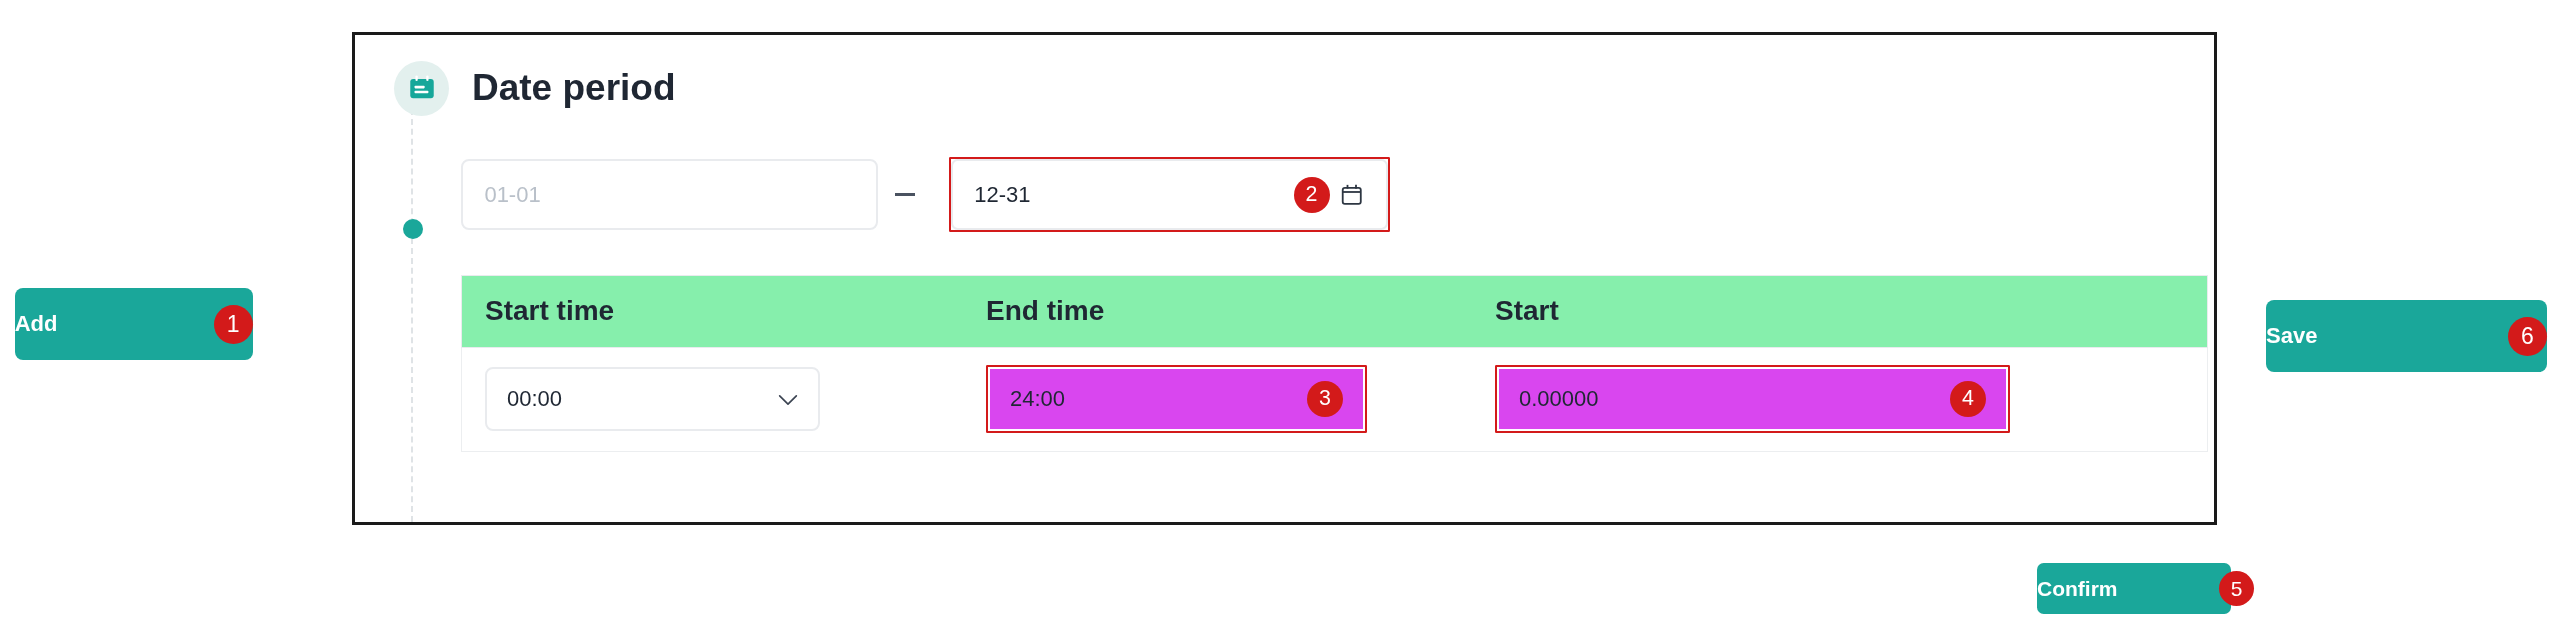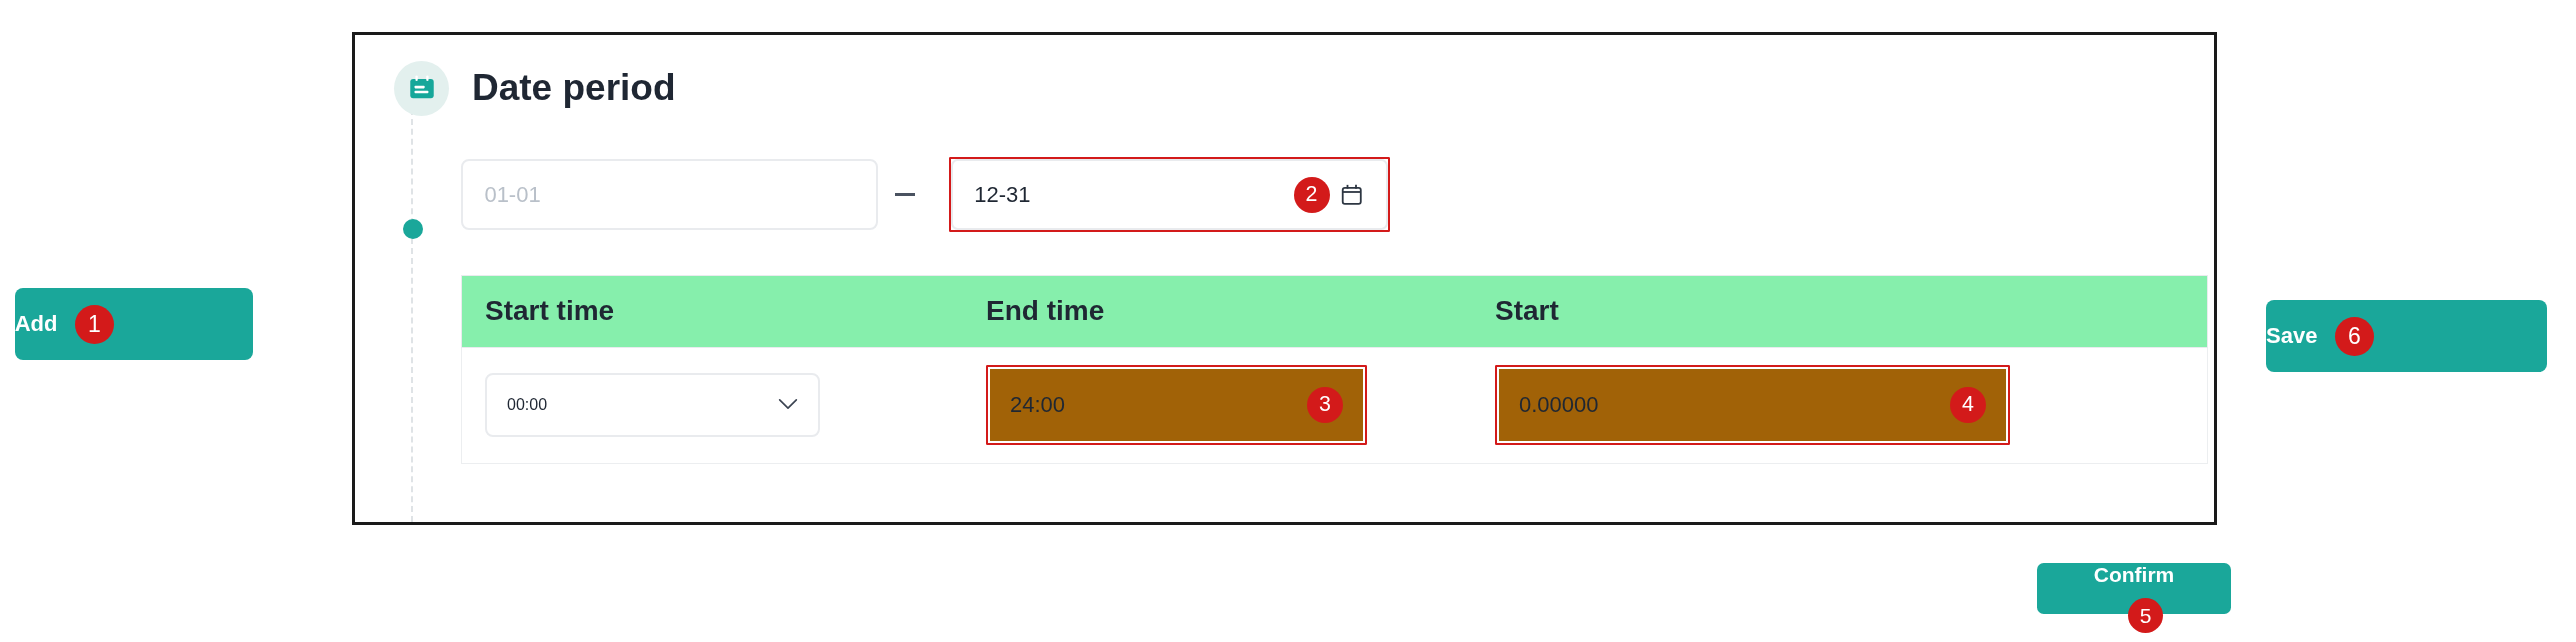--- a/index.html
+++ b/index.html
@@ -40,30 +40,30 @@
     position: absolute;
     background: #1aa79a;
     border: none;
     border-radius: 8px;
     color: #ffffff;
     font-family: "Liberation Sans", sans-serif;
     font-size: 22px;
     font-weight: 700;
     display: flex;
     align-items: center;
-    justify-content: flex-start;
+    justify-content: space-between;
     gap: 17.4px;
     cursor: pointer;
   }
 
   #add-button   { left: 14.7px;   top: 288px; width: 238px; height: 72px; }
   #save-button  { left: 2266px; top: 300px; width: 281px; height: 72px; }
   #confirm-button {
     left: 2037px; top: 563px; width: 194px; height: 51px;
-    border-radius: 6.7px; font-size: 21px; gap: 10.7px; flex-direction: column;
+    border-radius: 6.7px; font-size: 21px; gap: 10.7px;
   }
   #confirm-button .badge { width: 35px; height: 35px; font-size: 21px; }
 
   
   #confirm-button .badge { margin-right: -23px; }
 
   
   #card {
     position: absolute;
     left: 352px;
@@ -214,41 +214,41 @@
   .cell-select {
     position: relative;
     width: 335px;
     height: 64px;
     border: 2px solid #e9ebee;
     border-radius: 8px;
     background: #ffffff;
     display: flex;
     align-items: center;
     padding: 0 20px;
-    font-size: 16px;
+    font-size: 22px;
     color: #1f2733;
     cursor: pointer;
   }
   .cell-select .spacer { flex: 1 1 auto; }
   .chevron {
     width: 20px;
     height: 12px;
     flex: 0 0 auto;
   }
 
   
   .cell-outline {
     border: 2.7px solid #d31a1a;
     border-radius: 1.3px;
     display: inline-flex;
     align-items: center;
   }
   .cell-input {
-    height: 76px;
-    background: #a16207;
+    height: 64px;
+    background: #d946ef;
     border: 2px solid #ffffff;
     display: flex;
     align-items: center;
     padding: 0 20px;
     font-size: 22px;
     color: #1f2733;
   }
   .cell-input .spacer { flex: 1 1 auto; }
   .cell-input .badge { width: 36px; height: 36px; font-size: 21.4px; }
 

